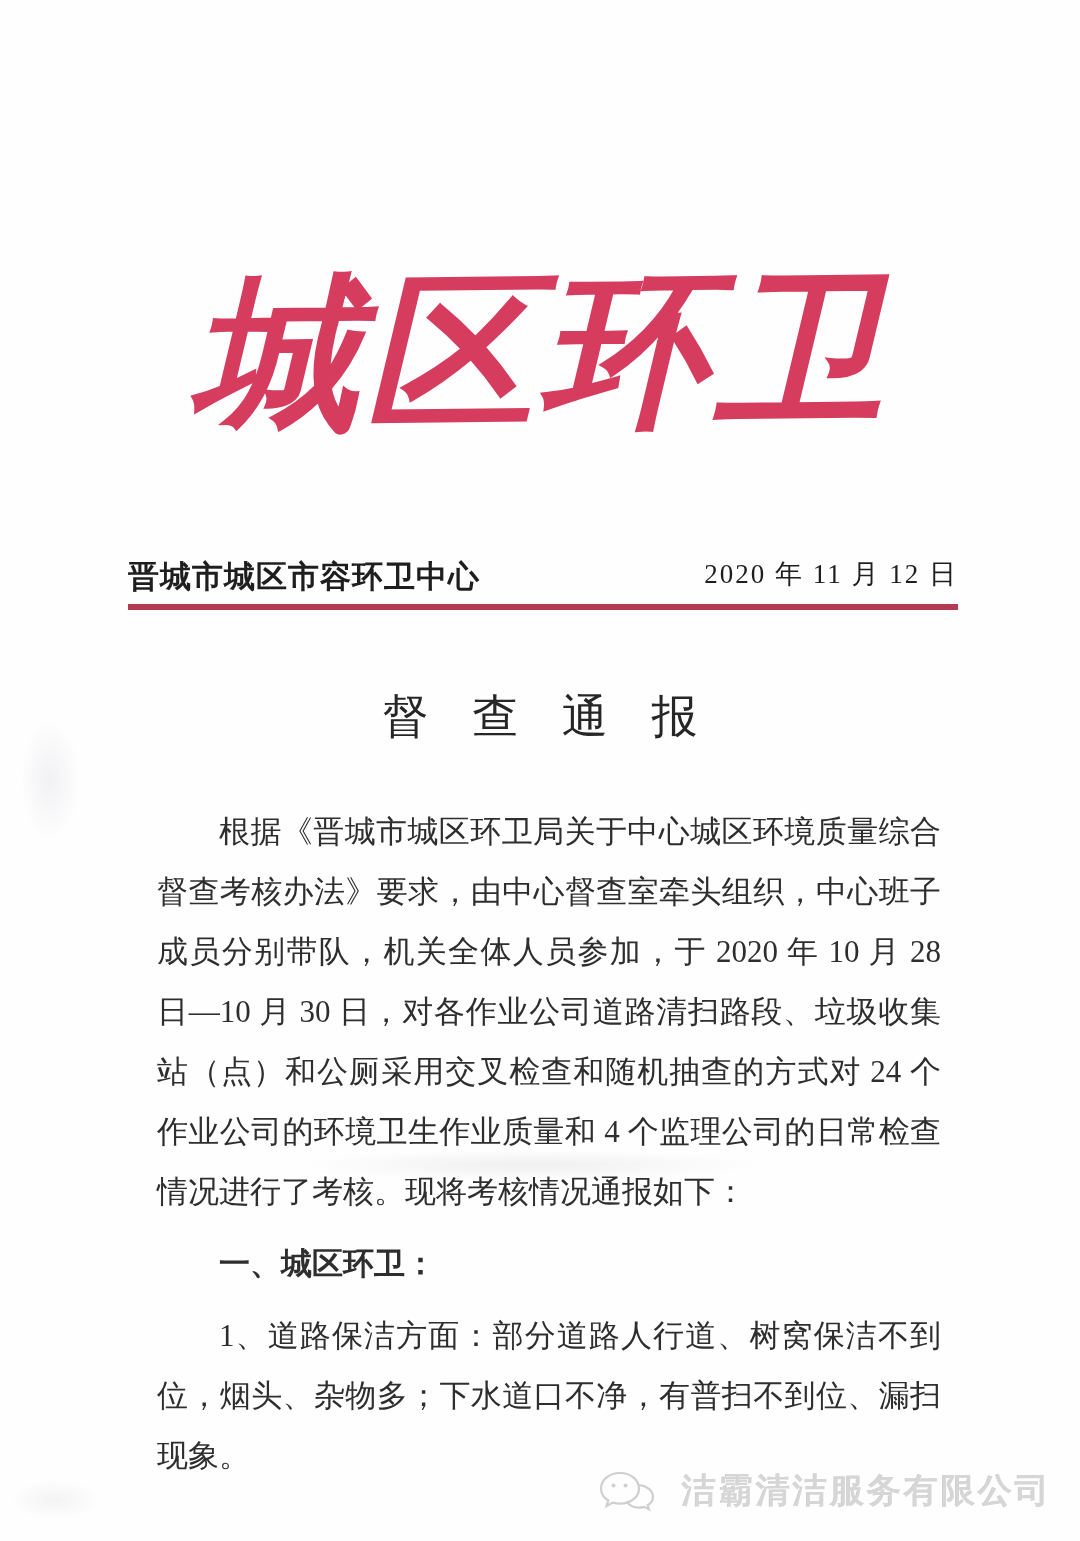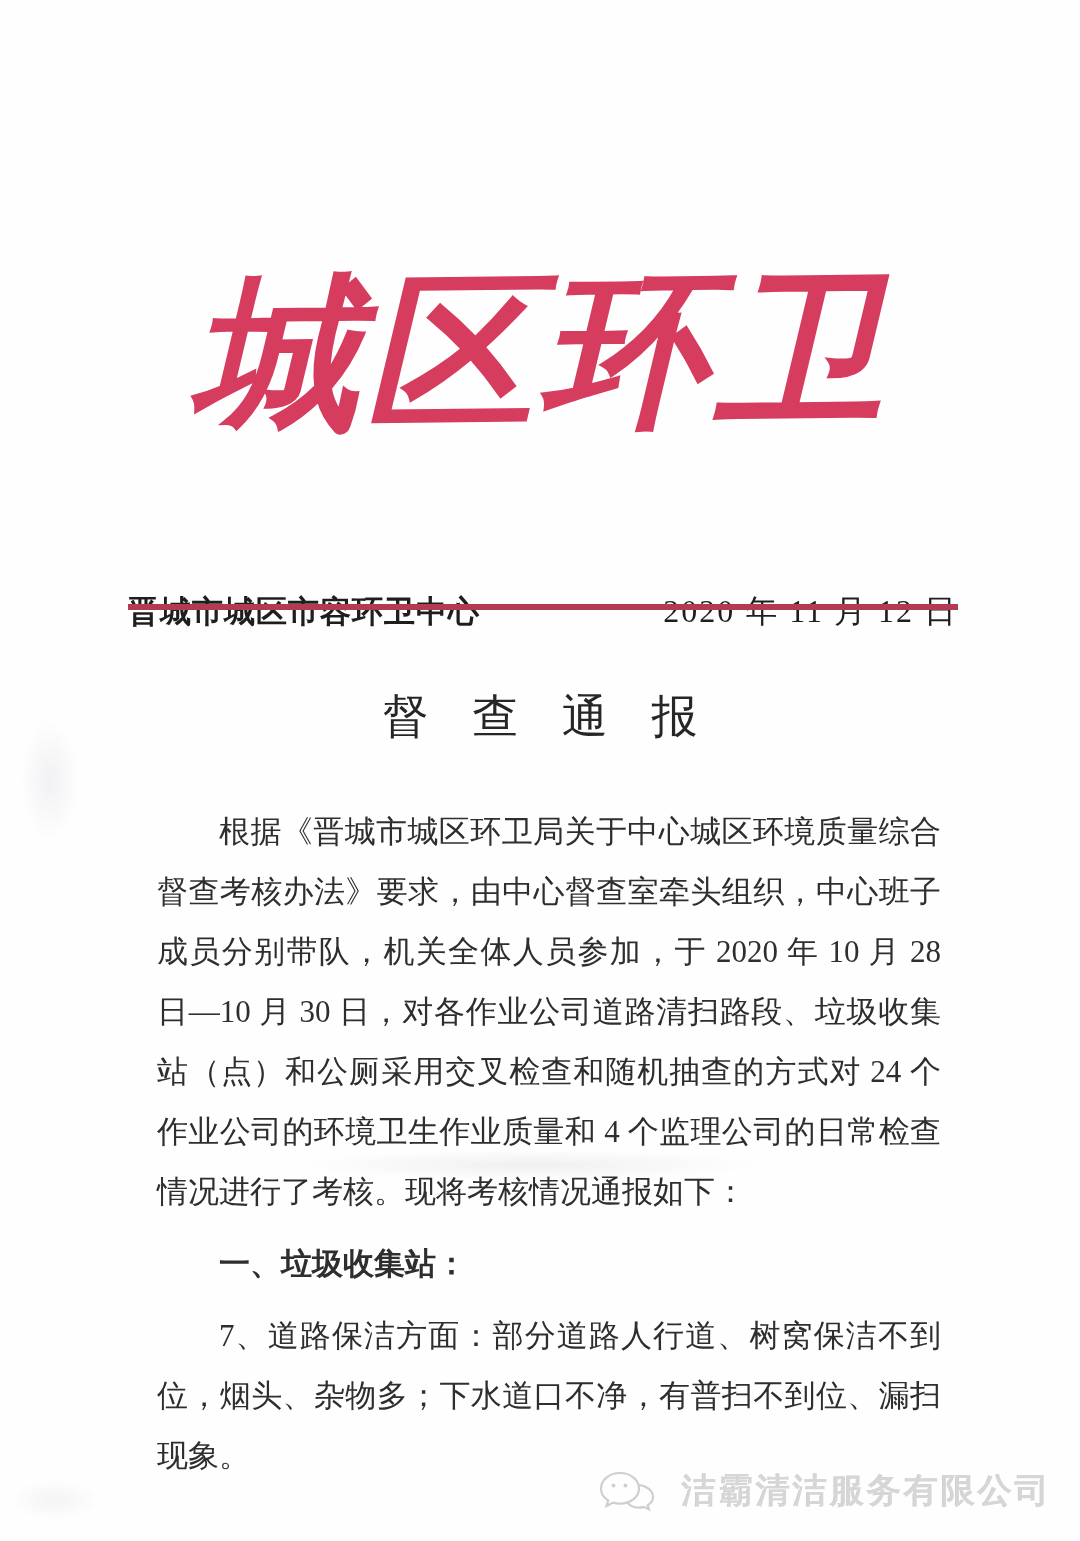--- a/index.html
+++ b/index.html
@@ -36,28 +36,28 @@
     transform:rotate(-0.6deg);
     font-family:"Liberation Serif","DejaVu Serif",serif;
   }
   .issue{
     position:absolute;top:488px;left:0;right:0;
     text-align:center;
     font-size:31px;color:#2a2a2a;letter-spacing:4px;
   }
   .header-row{
     position:absolute;top:556px;left:128px;right:122px;
-    display:flex;justify-content:space-between;align-items:center;margin-top:34px;
+    display:flex;justify-content:space-between;align-items:flex-start;
   }
   .org{
     font-family:"Liberation Sans","DejaVu Sans",sans-serif;
     font-weight:bold;font-size:31px;color:#1e1e1e;letter-spacing:1px;
   }
   .date{
-    font-size:32px;color:#1e1e1e;letter-spacing:2px;
+    font-size:27px;color:#1e1e1e;letter-spacing:2px;
   }
   .rule{
     position:absolute;top:604px;left:128px;right:122px;height:6px;
     background:var(--rule-red);
   }
   .doc-title{
     position:absolute;top:686px;left:0;right:0;margin:0;
     text-align:center;
     font-size:46px;font-weight:normal;color:#262626;
     letter-spacing:0.35em;text-indent:0.35em;
@@ -98,22 +98,22 @@
     <span class="org">晋城市城区市容环卫中心</span>
     <span class="date">2020 年 11 月 12 日</span>
   </div>
 
   <div class="rule"></div>
 
   <h2 class="doc-title">督 查 通 报</h2>
 
   <div class="body-block">
     <p>根据《晋城市城区环卫局关于中心城区环境质量综合督查考核办法》要求，由中心督查室牵头组织，中心班子成员分别带队，机关全体人员参加，于 2020 年 10 月 28 日—10 月 30 日，对各作业公司道路清扫路段、垃圾收集站（点）和公厕采用交叉检查和随机抽查的方式对 24 个作业公司的环境卫生作业质量和 4 个监理公司的日常检查情况进行了考核。现将考核情况通报如下：</p>
-    <p class="heading">一、垃圾收集站：</p>
-    <p>7、道路保洁方面：部分道路人行道、树窝保洁不到位，烟头、杂物多；下水道口不净，有普扫不到位、漏扫现象。</p>
+    <p class="heading">一、城区环卫：</p>
+    <p>1、道路保洁方面：部分道路人行道、树窝保洁不到位，烟头、杂物多；下水道口不净，有普扫不到位、漏扫现象。</p>
   </div>
 
   <div class="watermark">
     <span class="wm-icon">
       <svg width="58" height="44" viewBox="0 0 58 44" aria-hidden="true">
         <g fill="none" stroke="#cfcfcf" stroke-width="2.2">
           <path d="M22 4 C11 4 3 11 3 19.5 C3 24.5 5.8 28.7 10.2 31.4 L8.5 37 L15 33.6 C17.2 34.3 19.5 34.7 22 34.7 C33 34.7 41 27.8 41 19.5 C41 11 33 4 22 4 Z"></path>
           <path d="M41 16 C48.5 16.8 55 21.8 55 27.8 C55 31.3 52.9 34.3 49.7 36.3 L50.9 40.4 L46.2 37.9 C44.6 38.4 42.9 38.7 41.1 38.7 C35.7 38.7 31 36.2 28.6 32.5"></path>
         </g>
         <g fill="#cfcfcf">

